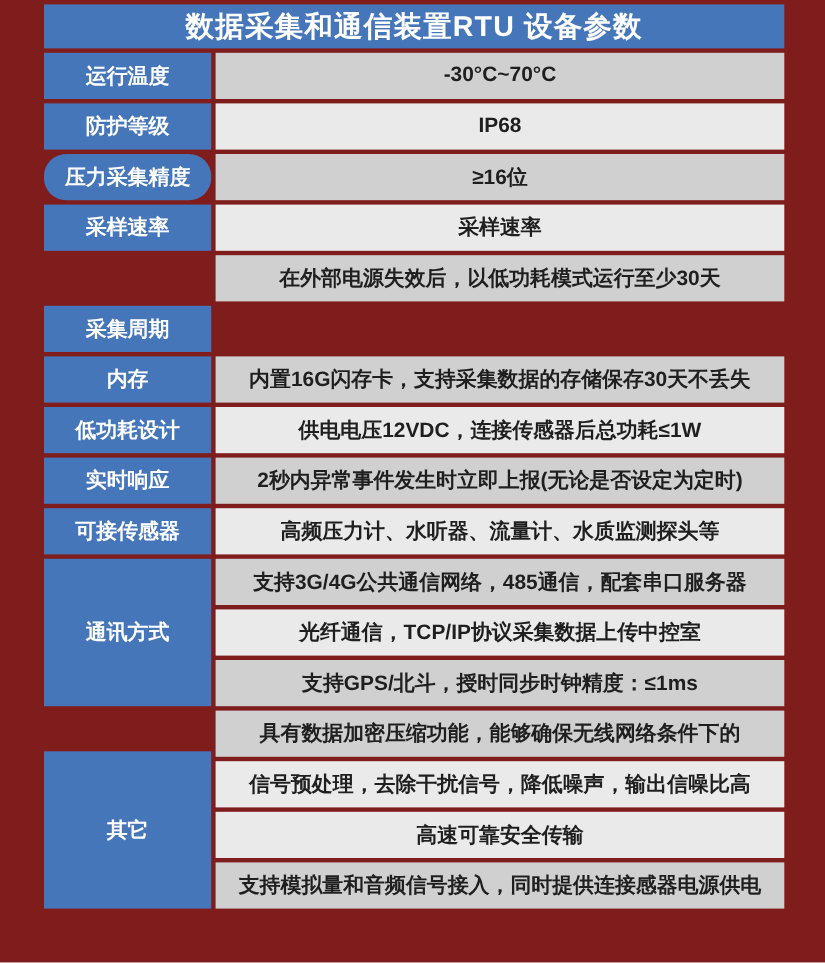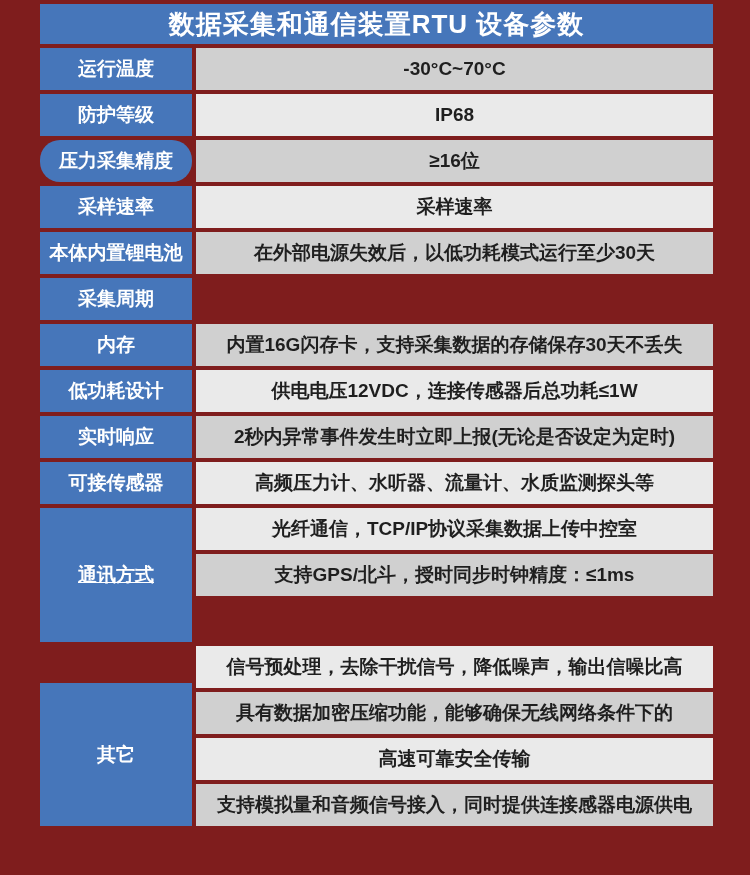--- a/index.html
+++ b/index.html
@@ -75,33 +75,33 @@
     <div class="table-header">数据采集和通信装置RTU 设备参数</div>
 
   <div class="label-cell" style="grid-row: span 1;">运行温度</div>
       <div class="value-cell gray">-30°C~70°C</div>
       <div class="label-cell" style="grid-row: span 1;">防护等级</div>
       <div class="value-cell light">IP68</div>
       <div class="label-cell" style="grid-row: span 1; border-radius: 20px;">压力采集精度</div>
       <div class="value-cell gray">≥16位</div>
       <div class="label-cell" style="grid-row: span 1;">采样速率</div>
       <div class="value-cell light">采样速率</div>
-      <div class="label-cell" style="grid-row: span 1;">本体内置锂电池</div>
       <div class="value-cell gray">在外部电源失效后，以低功耗模式运行至少30天</div>
       <div class="label-cell" style="grid-row: span 1;">采集周期</div>
       <div class="label-cell" style="grid-row: span 1;">内存</div>
       <div class="value-cell gray">内置16G闪存卡，支持采集数据的存储保存30天不丢失</div>
       <div class="label-cell" style="grid-row: span 1;">低功耗设计</div>
       <div class="value-cell light">供电电压12VDC，连接传感器后总功耗≤1W</div>
       <div class="label-cell" style="grid-row: span 1;">实时响应</div>
       <div class="value-cell gray">2秒内异常事件发生时立即上报(无论是否设定为定时)</div>
       <div class="label-cell" style="grid-row: span 1;">可接传感器</div>
       <div class="value-cell light">高频压力计、水听器、流量计、水质监测探头等</div>
-      <div class="label-cell" style="grid-row: span 3; text-decoration: underline;">通讯方式</div>
+      <div class="label-cell" style="grid-row: span 3;">通讯方式</div>
+      <div class="value-cell gray">支持3G/4G公共通信网络，485通信，配套串口服务器</div>
       <div class="value-cell light">光纤通信，TCP/IP协议采集数据上传中控室</div>
       <div class="value-cell gray">支持GPS/北斗，授时同步时钟精度：≤1ms</div>
       <div class="label-cell" style="grid-row: span 4; margin-top: 37px;">其它</div>
+      <div class="value-cell gray">具有数据加密压缩功能，能够确保无线网络条件下的</div>
       <div class="value-cell light">信号预处理，去除干扰信号，降低噪声，输出信噪比高</div>
-      <div class="value-cell gray">具有数据加密压缩功能，能够确保无线网络条件下的</div>
       <div class="value-cell light">高速可靠安全传输</div>
       <div class="value-cell gray">支持模拟量和音频信号接入，同时提供连接感器电源供电</div>
     </div>
 </div>
 
 </body></html>

